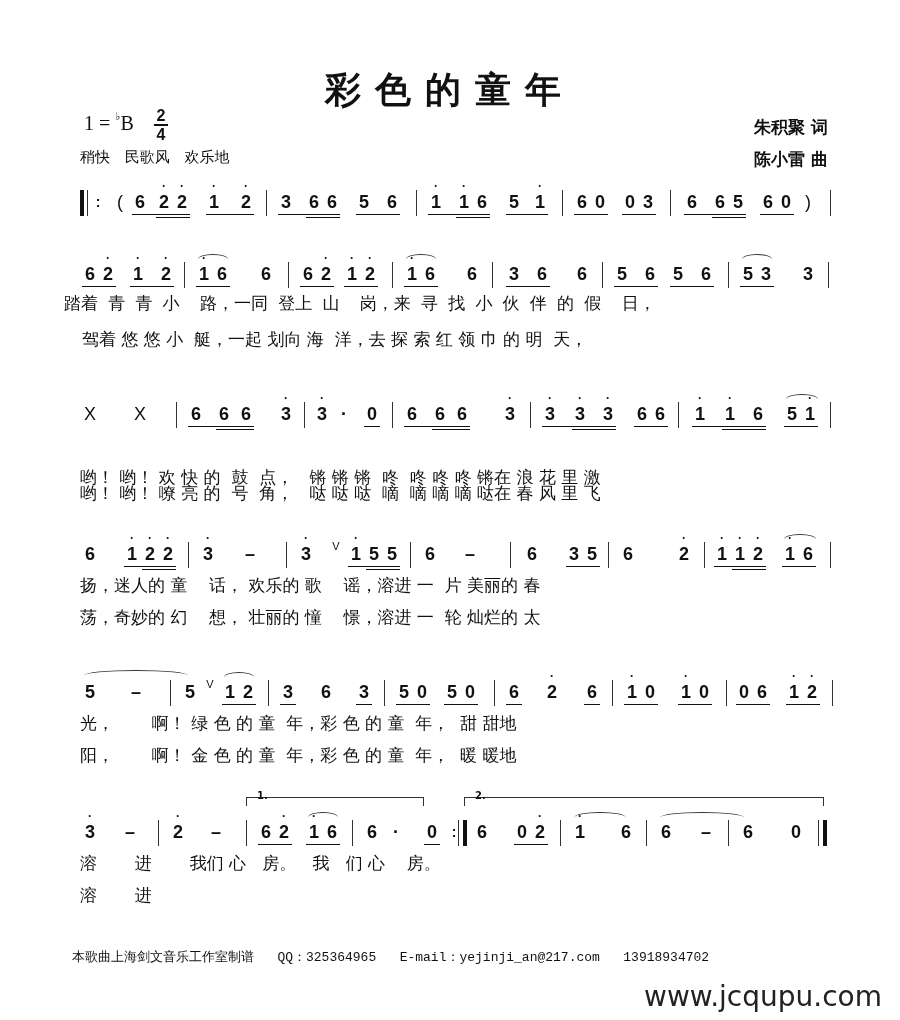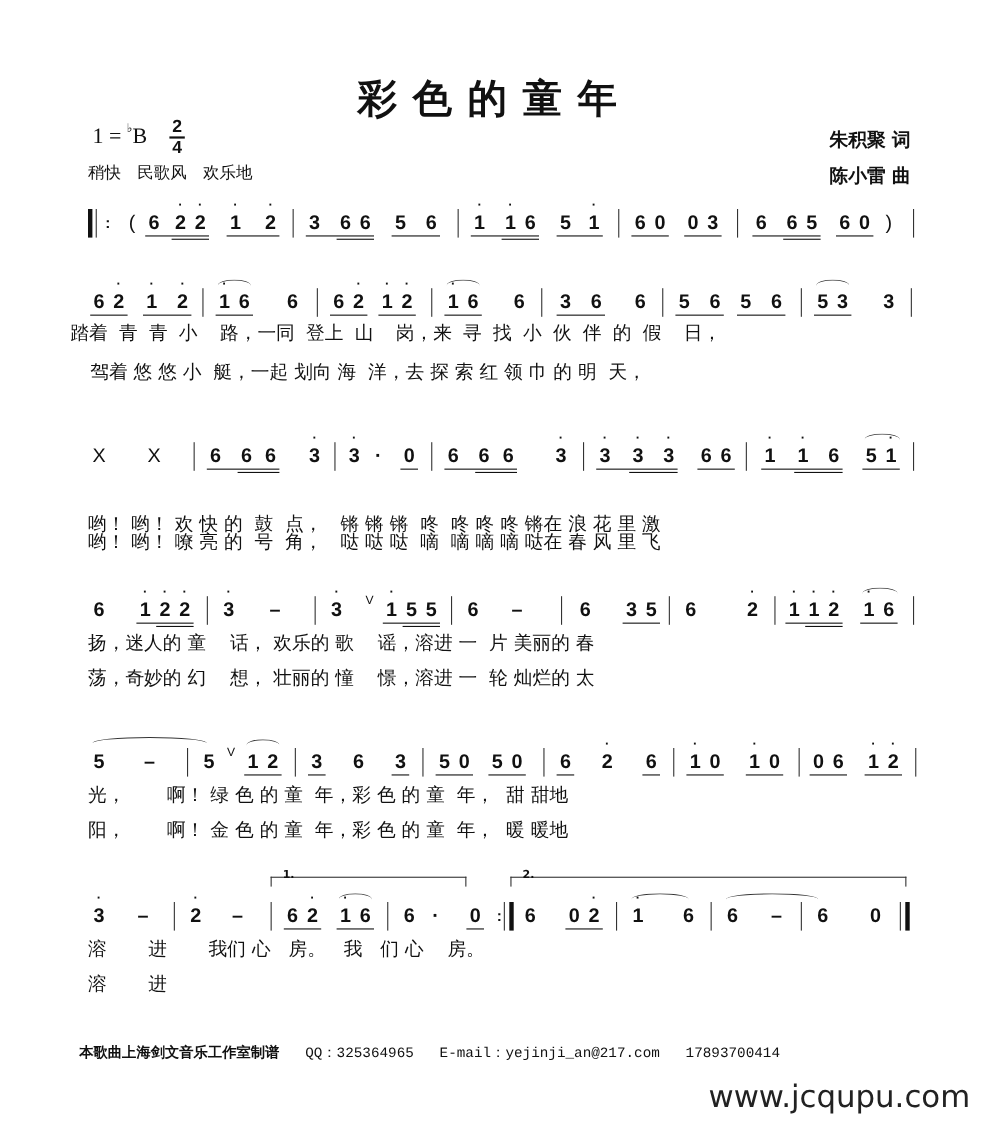--- a/index.html
+++ b/index.html
@@ -18,21 +18,21 @@
   .row { position:absolute; left:78px; width:760px; }
   .bar { position:absolute; top:2px; width:1px; height:26px; background:#333; }
   .thick { width:4px; background:#111; }
   .note { position:absolute; top:0; font-family:"Liberation Sans", sans-serif; font-weight:bold;
           font-size:18px; line-height:28px; text-align:center; width:16px; }
   .note .dot { position:absolute; left:0; width:16px; top:-8px; font-size:12px; line-height:12px; }
   .ul { position:absolute; height:0; border-top:1.5px solid #111; }
   .slur { position:absolute; height:10px; border-top:1.5px solid #333; border-radius:50% 50% 0 0; }
   .lyric { position:absolute; font-family:"DejaVu Serif", serif; font-size:17px; line-height:22px; white-space:pre; }
   .footer { left:72px; top:948px; font-size:13px; font-family:"Liberation Mono", monospace; white-space:pre; }
-  .footer .cn { font-family:"DejaVu Sans", sans-serif; font-weight:bold; }
+  .footer .cn { font-family:"DejaVu Sans", sans-serif; font-weight:normal; }
   .wm { right:18px; top:980px; font-size:28px; color:#222; font-family:"DejaVu Sans", sans-serif; }
   .volta { position:absolute; height:8px; border-top:1.5px solid #333; border-left:1.5px solid #333; }
   .volta span { position:absolute; top:-8px; left:10px; font-size:10px; font-weight:bold; }
 </style>
 </head>
 <body>
 
 <div class="abs title">彩色的童年</div>
 <div class="abs key"><span>1 = </span><sup>♭</sup><span>B</span></div>
 <div class="abs ts">
@@ -325,14 +325,14 @@
   <div class="note" style="left:620px;">–</div>
   <div class="bar" style="left:650px;"></div>
   <div class="note" style="left:662px;">6</div>
   <div class="note" style="left:710px;">0</div>
   <div class="bar" style="left:740px;"></div>
   <div class="bar thick" style="left:745px;"></div>
 </div>
 <div class="lyric" style="left:80px;top:852px;">溶       进       我们 心   房。   我   们 心    房。</div>
 <div class="lyric" style="left:80px;top:884px;">溶       进</div>
 
-<div class="abs footer"><span class="cn">本歌曲上海剑文音乐工作室制谱</span>   <span>QQ：325364965</span>   <span>E-mail：yejinji_an@217.com</span>   <span>17893700414</span></div>
+<div class="abs footer"><span class="cn">本歌曲上海剑文音乐工作室制谱</span>   <span>QQ：325364965</span>   <span>E-mail：yejinji_an@217.com</span>   <span>13918934702</span></div>
 <div class="abs wm">www.jcqupu.com</div>
 
 </body></html>

